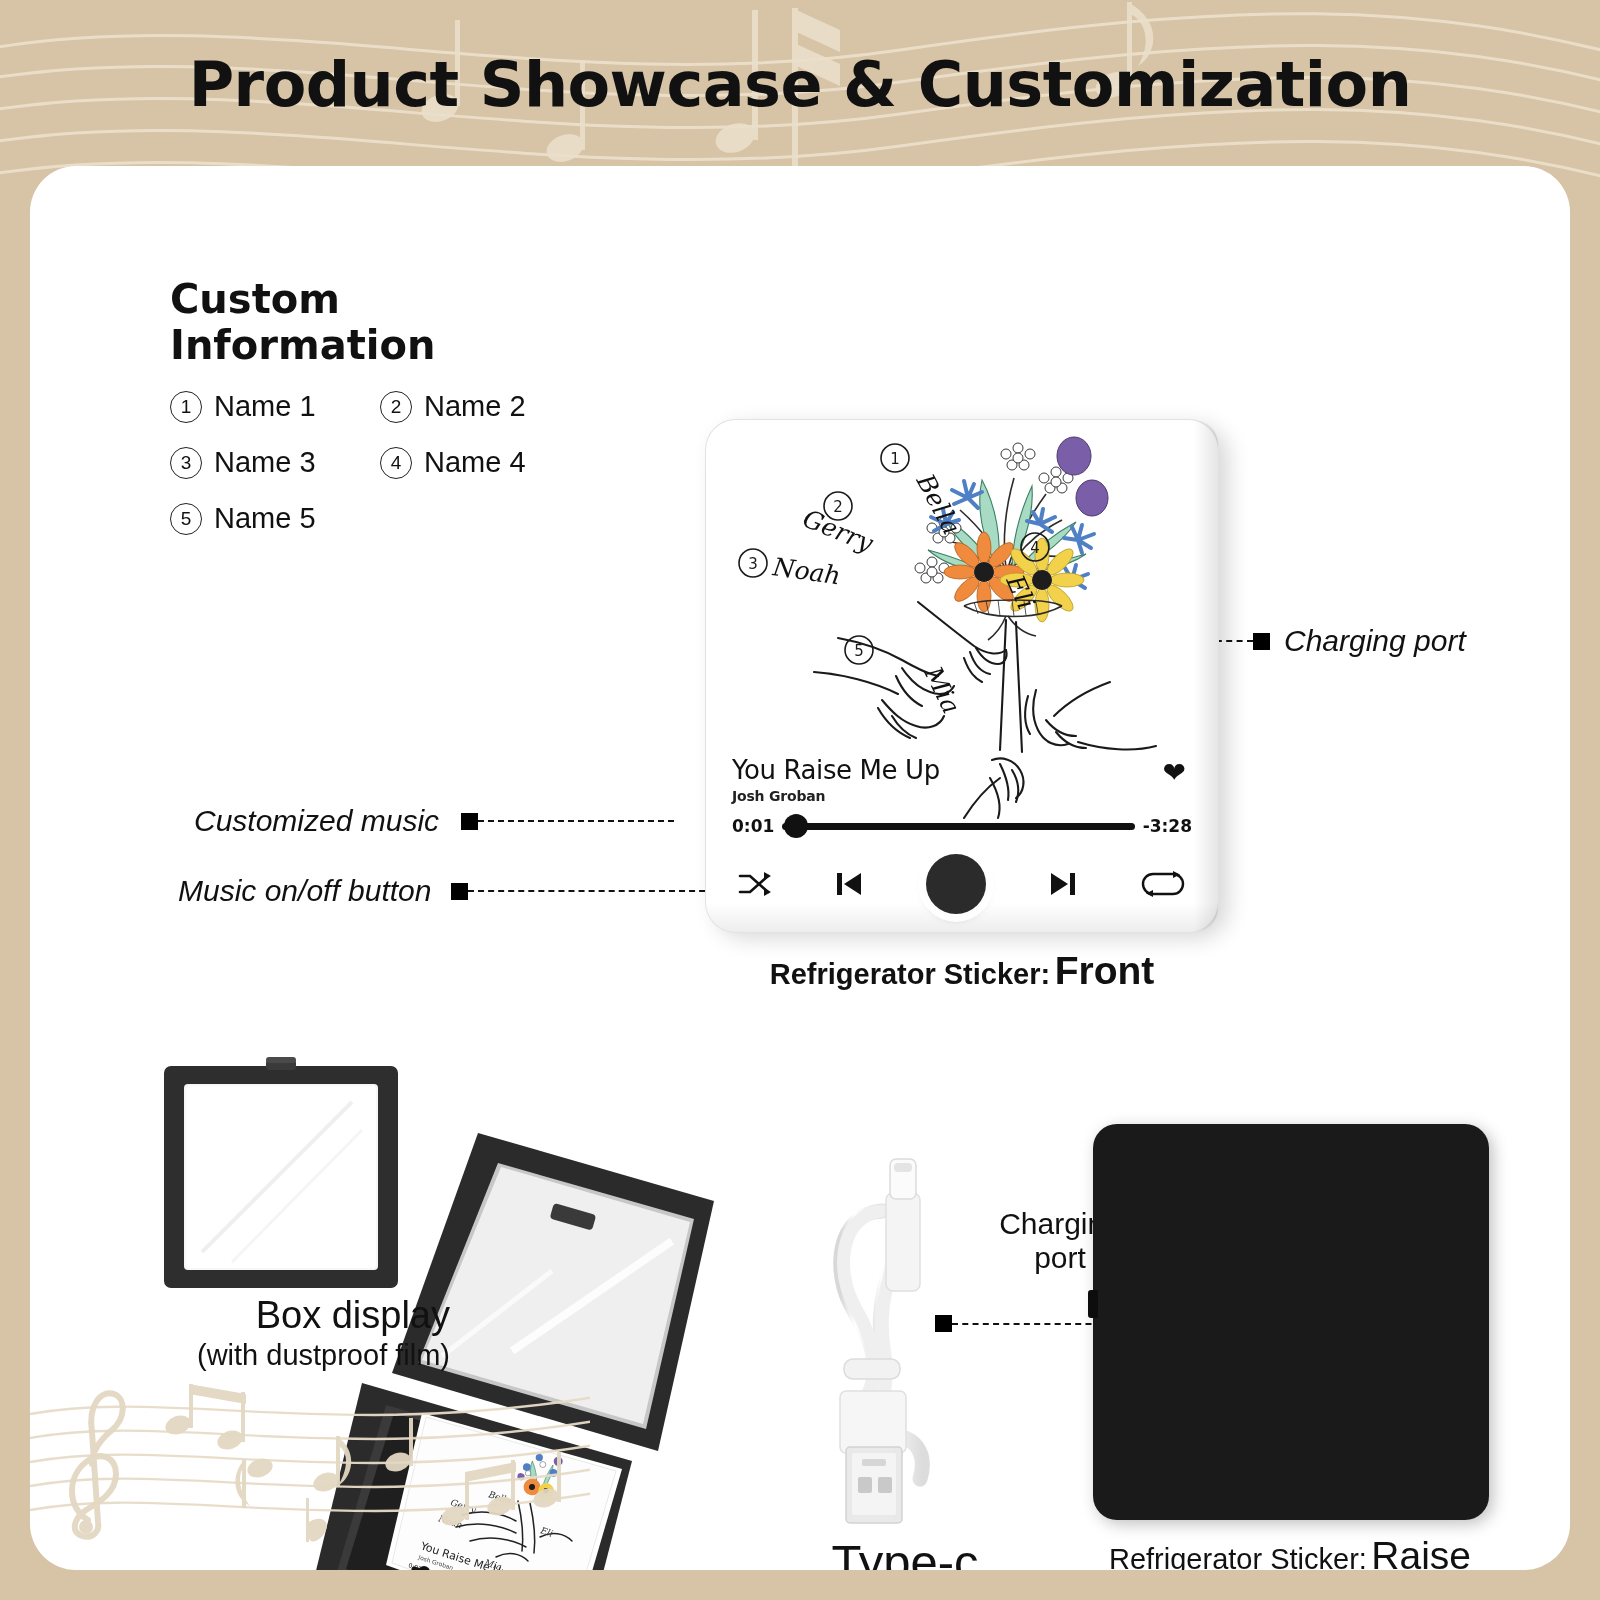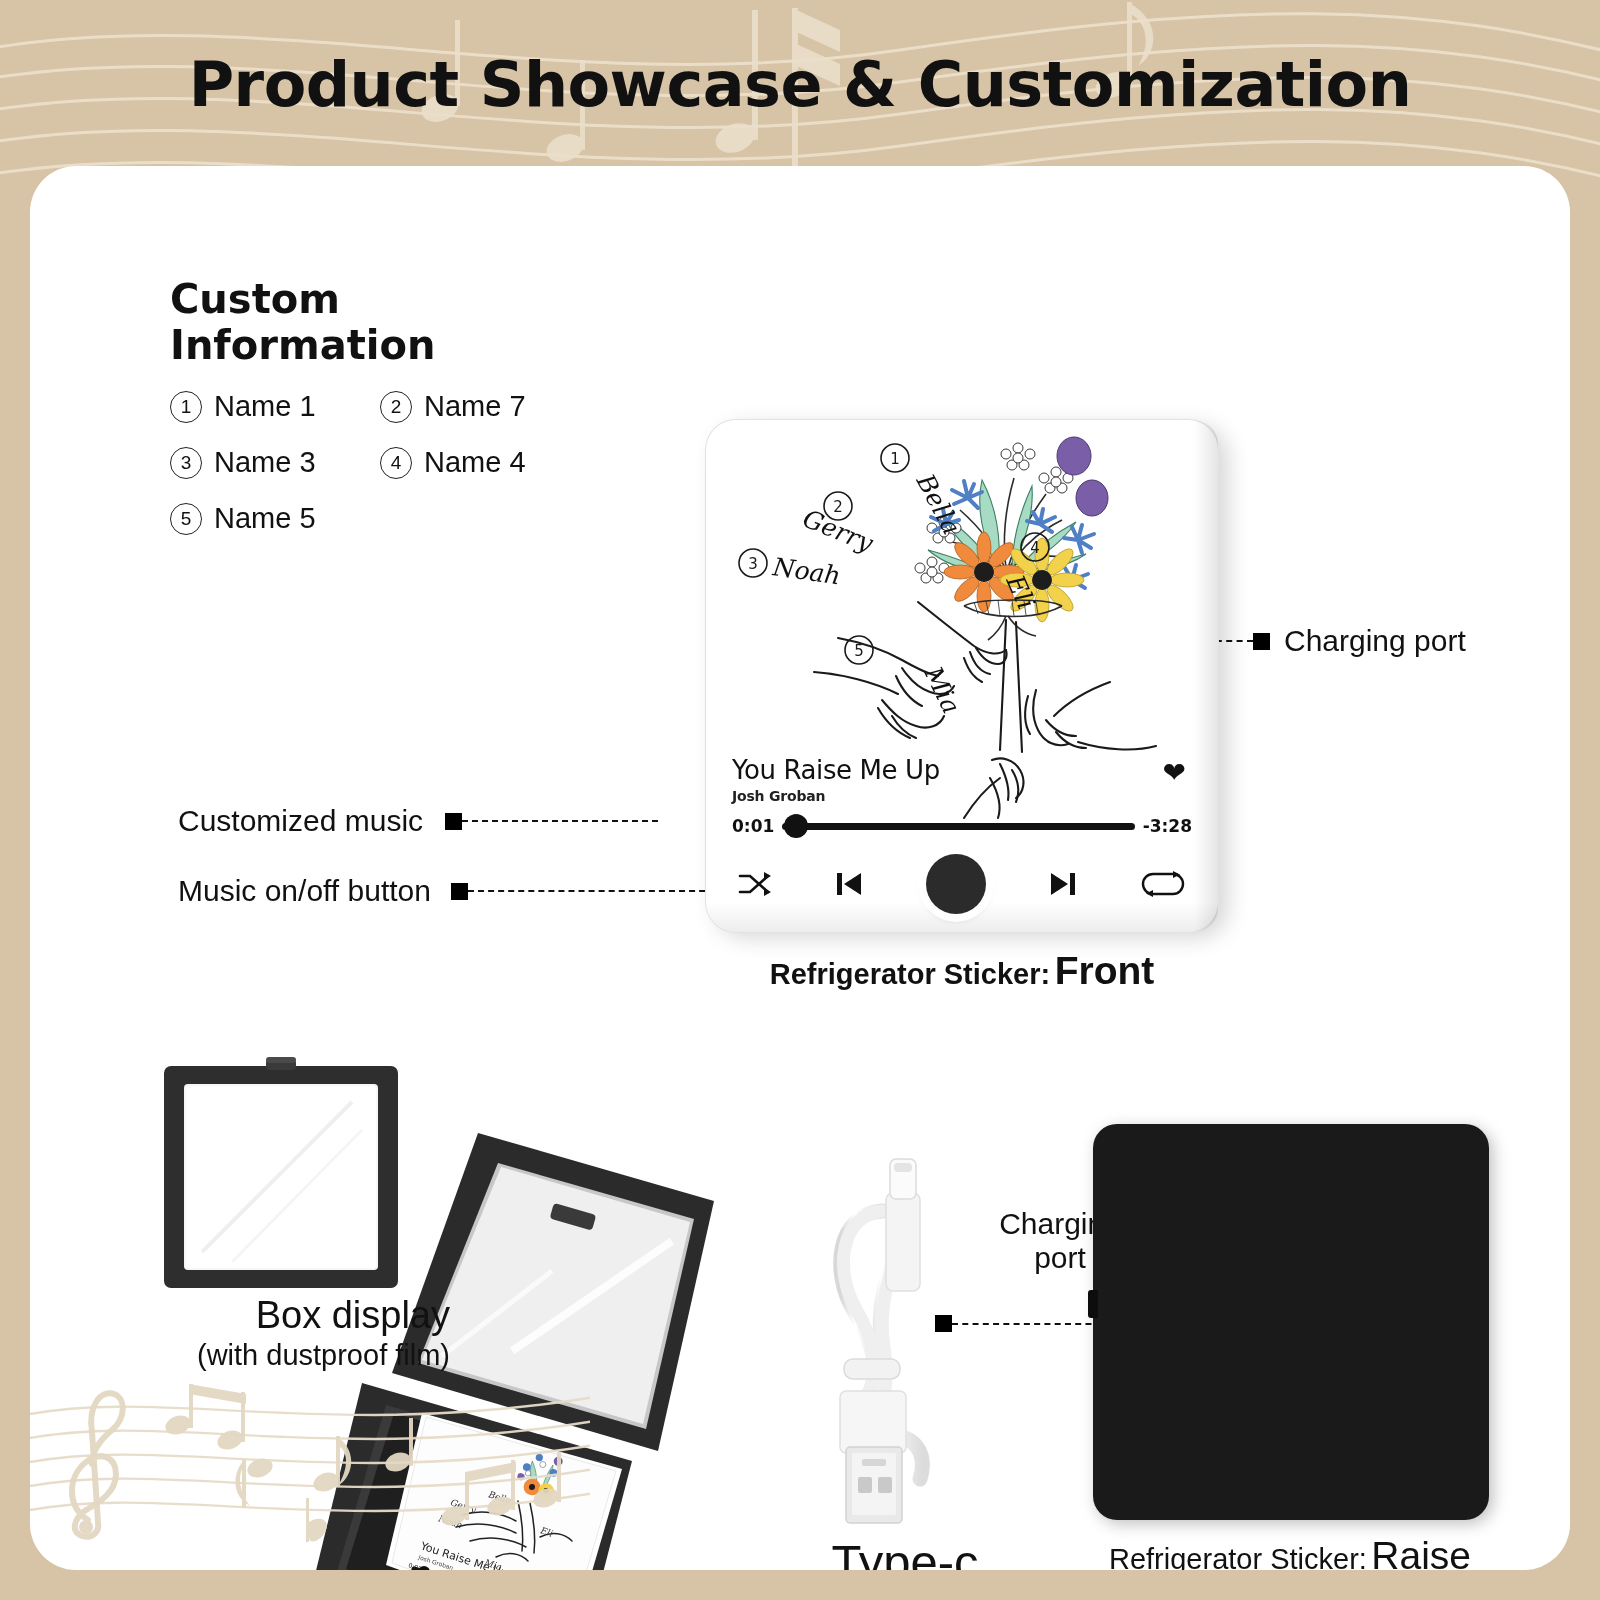--- a/index.html
+++ b/index.html
@@ -92,33 +92,34 @@
   
   .callout {
     position: absolute;
     display: flex;
     align-items: center;
     white-space: nowrap;
   }
   .callout-label {
     font-size: 30px;
     color: #111;
+    font-style: italic;
   }
   .callout-square {
     width: 17px;
     height: 17px;
     background: #000;
     flex: none;
   }
   .callout-dash {
     height: 0;
     border-top: 2px dashed #111;
   }
 
-  #callout-music   { left: 148px; top: 638px; }
+  #callout-music   { left: 164px; top: 638px; }
   #callout-button  { left: 148px; top: 708px; }
 
   
   #callout-port {
     position: absolute;
     left: 1165px;
     top: 458px;
     display: flex;
     align-items: center;
     white-space: nowrap;
@@ -347,21 +348,21 @@
 
   <div class="custom-info">
     <div class="custom-info-title">Custom Information</div>
     <div class="name-grid">
       <div class="name-item">
         <span class="num-circle">1</span>
         <span>Name 1</span>
       </div>
       <div class="name-item">
         <span class="num-circle">2</span>
-        <span>Name 7</span>
+        <span>Name 2</span>
       </div>
       <div class="name-item">
         <span class="num-circle">3</span>
         <span>Name 3</span>
       </div>
       <div class="name-item">
         <span class="num-circle">4</span>
         <span>Name 4</span>
       </div>
       <div class="name-item">

